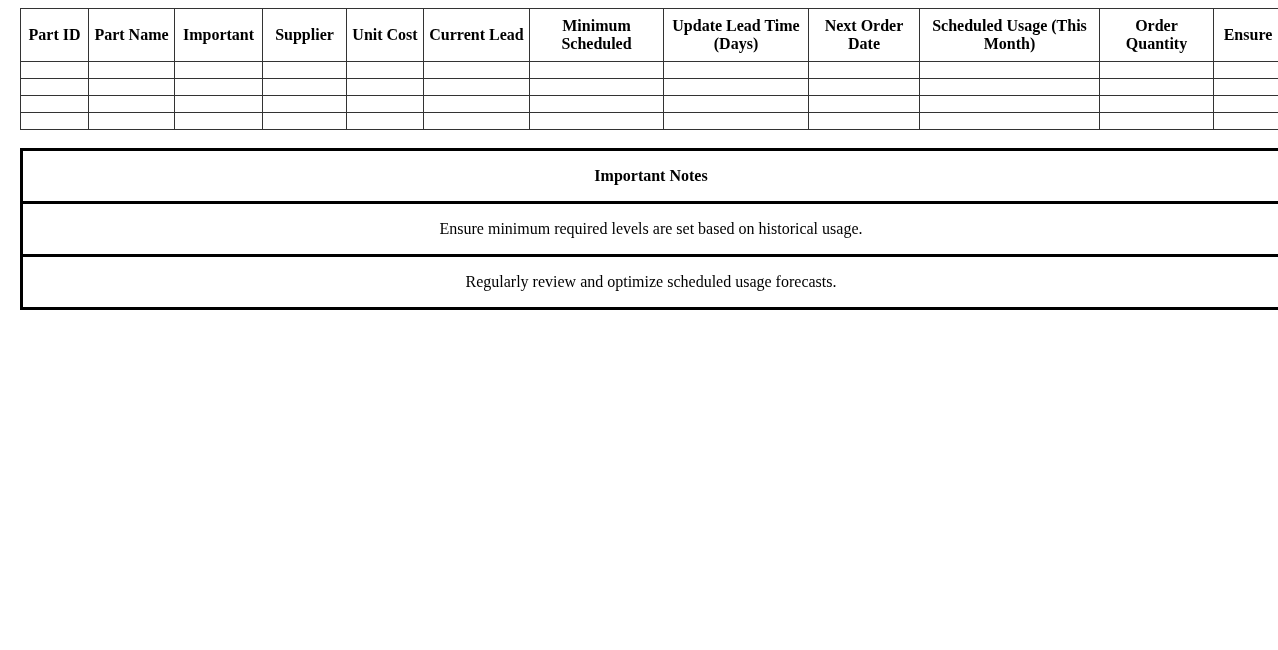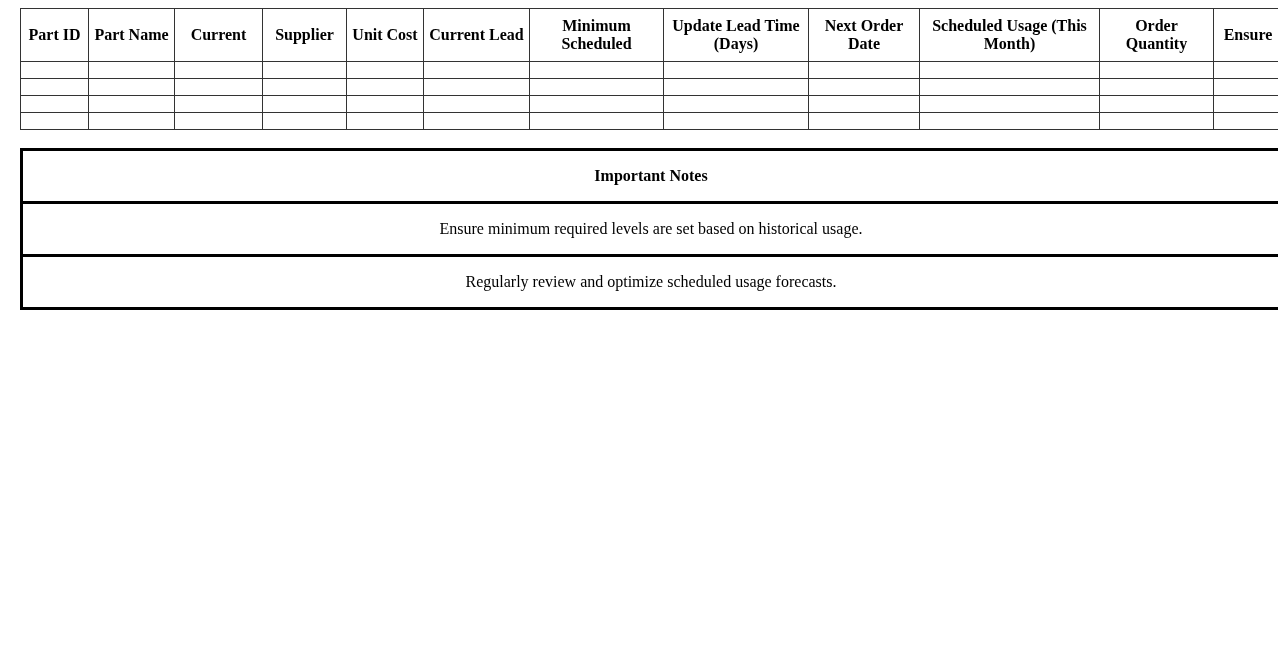--- a/index.html
+++ b/index.html
@@ -74,21 +74,21 @@
       <col style="width:145px">
       <col style="width:111px">
       <col style="width:180px">
       <col style="width:114px">
       <col style="width:69px">
     </colgroup>
     <thead>
       <tr>
         <th>Part ID</th>
         <th>Part Name</th>
-        <th>Current</th>
+        <th>Important</th>
         <th>Supplier</th>
         <th>Unit Cost</th>
         <th>Current Lead</th>
         <th>Minimum Scheduled</th>
         <th>Update Lead Time (Days)</th>
         <th>Next Order Date</th>
         <th>Scheduled Usage (This Month)</th>
         <th>Order Quantity</th>
         <th>Ensure</th>
       </tr>

